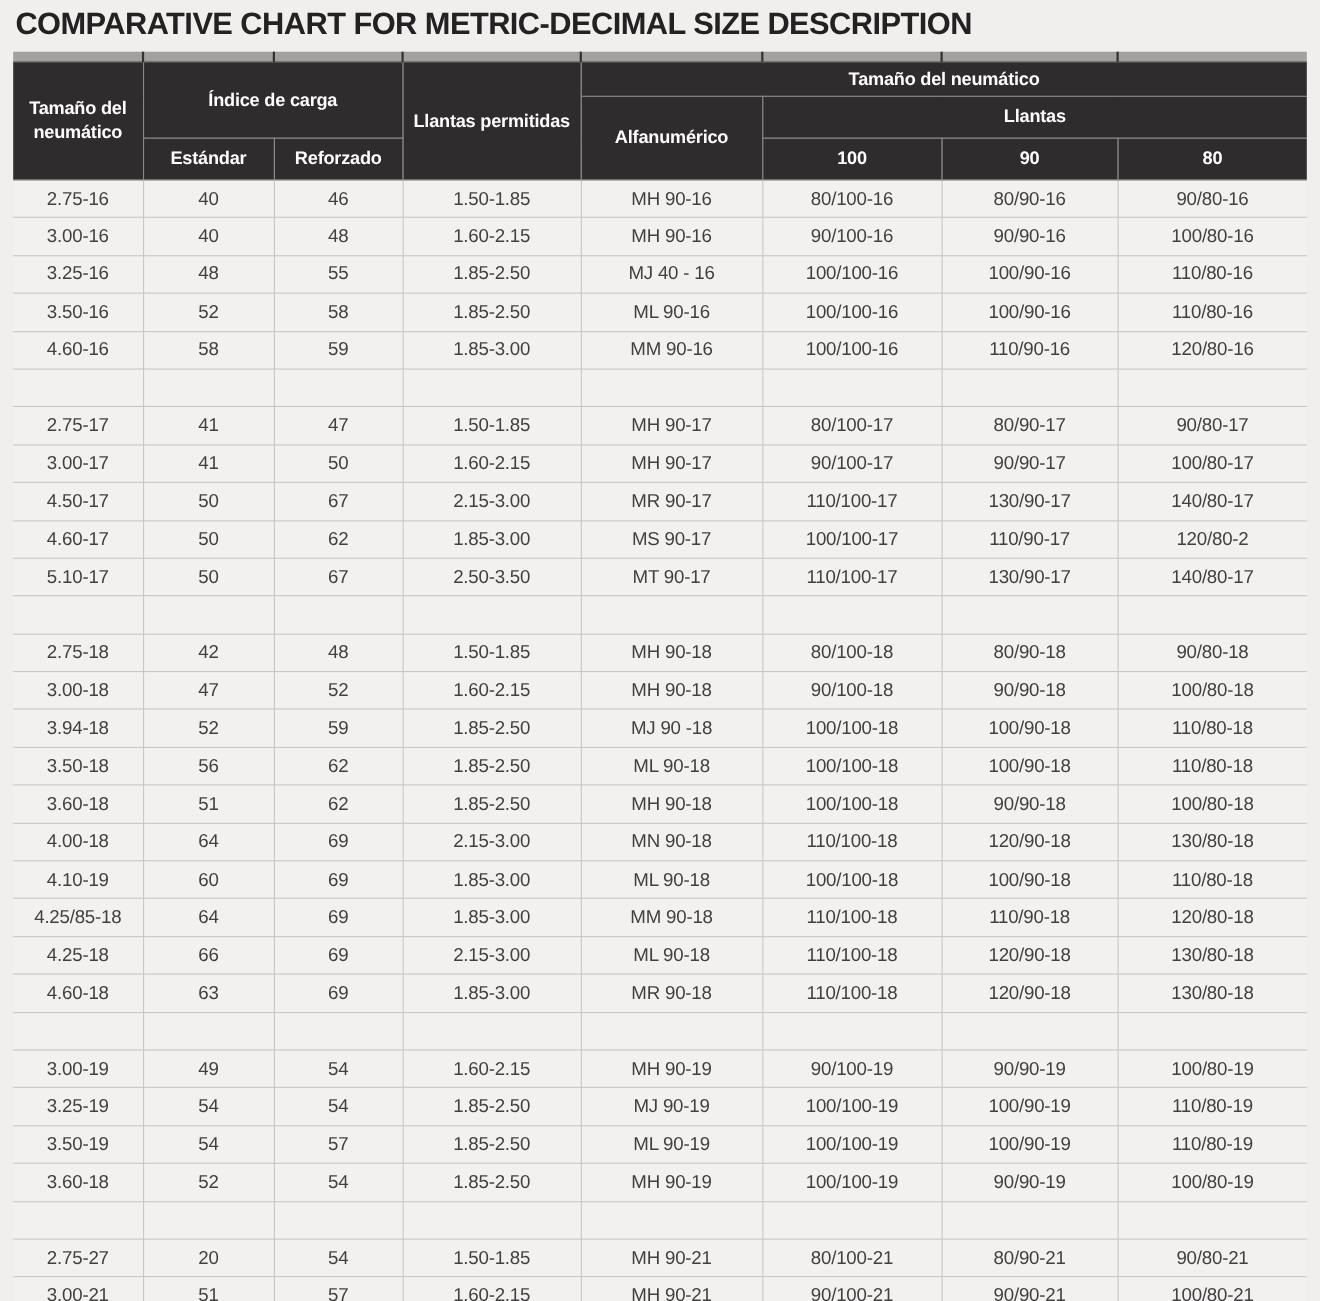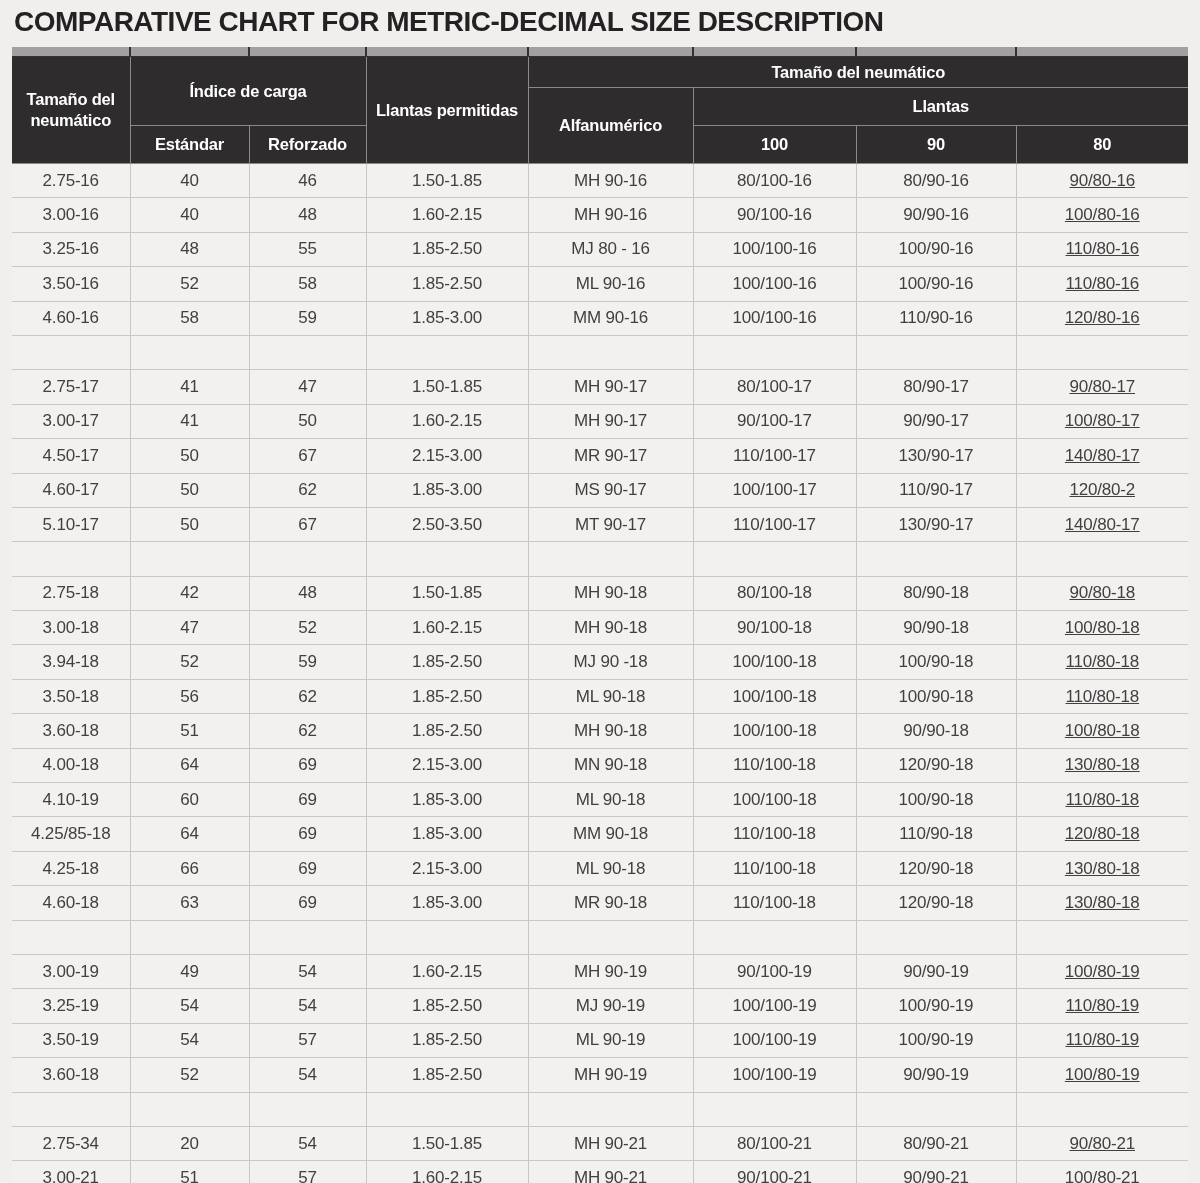--- a/index.html
+++ b/index.html
@@ -65,21 +65,21 @@
     vertical-align: middle;
     font-size: 17px;
     letter-spacing: -0.2px;
     color: #413f40;
     background: #f2f1ef;
     border: 1px solid #c9c7c5;
     white-space: nowrap;
     overflow: hidden;
   }
   tbody td:first-child { border-left: none; }
-  tbody td:last-child { border-right: none; text-decoration: underline; }
+  tbody td:last-child { border-right: none; }
   tbody tr:last-child td { border-bottom: 1px solid #b7b5b3; }
 </style>
 </head>
 <body>
 
 <div class="page">
   <h1 class="page-title">COMPARATIVE CHART FOR METRIC-DECIMAL SIZE DESCRIPTION</h1>
 
   <table class="cmp">
     <colgroup>
@@ -140,21 +140,21 @@
           <td>MH 90-16</td>
           <td>90/100-16</td>
           <td>90/90-16</td>
           <td>100/80-16</td>
         </tr>
         <tr>
           <td>3.25-16</td>
           <td>48</td>
           <td>55</td>
           <td>1.85-2.50</td>
-          <td>MJ 80 - 16</td>
+          <td>MJ 40 - 16</td>
           <td>100/100-16</td>
           <td>100/90-16</td>
           <td>110/80-16</td>
         </tr>
         <tr>
           <td>3.50-16</td>
           <td>52</td>
           <td>58</td>
           <td>1.85-2.50</td>
           <td>ML 90-16</td>
@@ -396,21 +396,21 @@
           <td></td>
           <td></td>
           <td></td>
           <td></td>
           <td></td>
           <td></td>
           <td></td>
           <td></td>
         </tr>
         <tr>
-          <td>2.75-34</td>
+          <td>2.75-27</td>
           <td>20</td>
           <td>54</td>
           <td>1.50-1.85</td>
           <td>MH 90-21</td>
           <td>80/100-21</td>
           <td>80/90-21</td>
           <td>90/80-21</td>
         </tr>
         <tr>
           <td>3.00-21</td>

